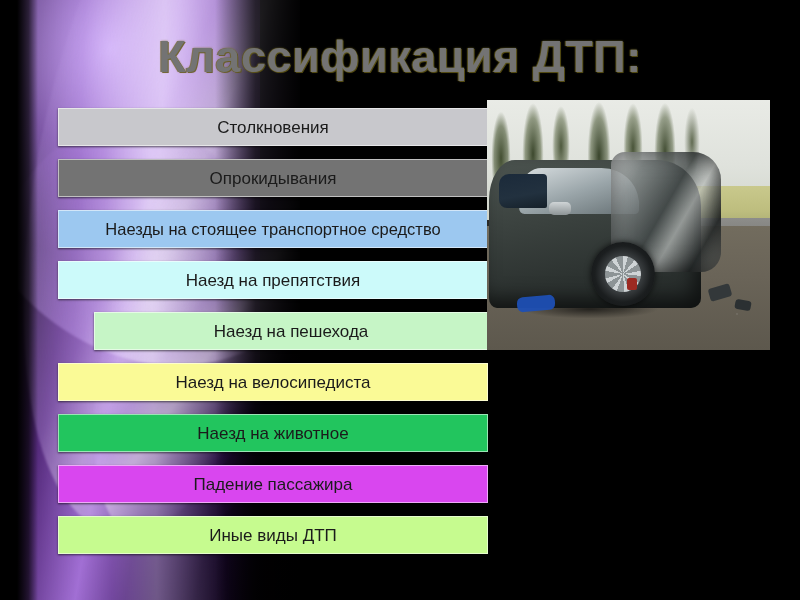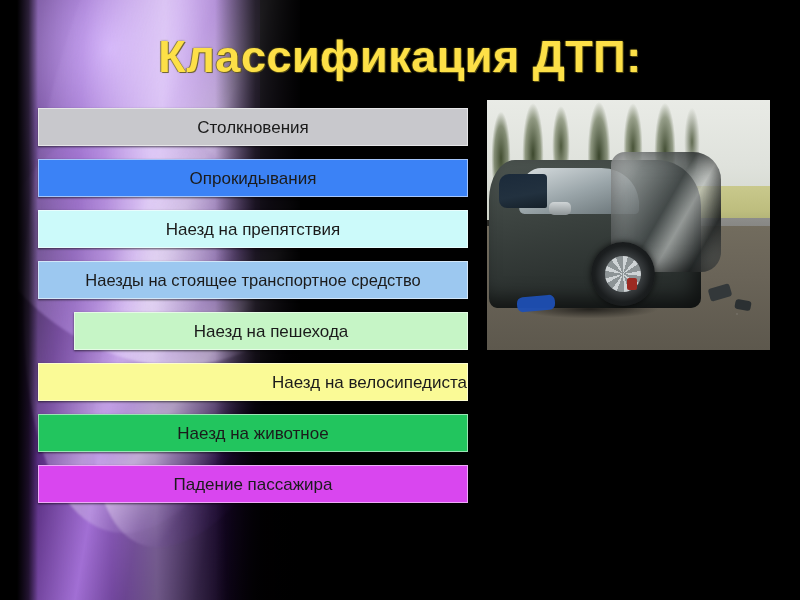--- a/index.html
+++ b/index.html
@@ -51,21 +51,21 @@
   .title{
     position:absolute;left:0;top:31px;width:800px;
     text-align:center;
     font-size:45px;font-weight:700;letter-spacing:.5px;
     color:#f2f09a;
     text-shadow:0 0 2px rgba(120,110,30,.9), 1px 1px 0 rgba(90,80,20,.8), -1px 0 0 rgba(90,80,20,.6);
     white-space:nowrap;
   }
 
   
-  .bars{position:absolute;left:38px;top:108px;width:430px;}
+  .bars{position:absolute;left:38px;top:108px;width:430px;padding-left:20px;}
   .bar{
     position:relative;height:38px;margin-bottom:13px;
     display:flex;align-items:center;justify-content:center;
     border:1px solid rgba(255,255,255,.55);
     box-shadow:0 1px 2px rgba(0,0,0,.6);
     box-sizing:border-box;
   }
   .bar span{
     font-size:17px;color:#1b1b1b;
     white-space:nowrap;line-height:1;
@@ -169,46 +169,49 @@
   <div class="deco-wrap">
     <div class="deco-base"></div>
     <div class="swoosh sw1"></div>
     <div class="swoosh sw2"></div>
     <div class="swoosh sw3"></div>
     <div class="swoosh sw4"></div>
     <div class="deco-left-fade"></div>
     <div class="deco-right-fade"></div>
   </div>
 
-  <div class="title" style="color: #fde047;">Классификация ДТП:</div>
+  <div class="title" style="color: #737373;">Классификация ДТП:</div>
 
   <div class="bars">
     <div class="bar" style="background-color: rgb(200, 200, 204);">
       <span>Столкновения</span>
     </div>
-    <div class="bar" style="background-color: #3b82f6;">
+    <div class="bar" style="background-color: #737373;">
       <span>Опрокидывания</span>
+    </div>
+    <div class="bar wide" style="background-color: rgb(156, 200, 240);">
+      <span>Наезды на стоящее транспортное средство</span>
     </div>
     <div class="bar" style="background-color: rgb(204, 250, 250);">
       <span>Наезд на препятствия</span>
     </div>
-    <div class="bar wide" style="background-color: rgb(156, 200, 240);">
-      <span>Наезды на стоящее транспортное средство</span>
-    </div>
     <div class="bar" style="background-color: rgb(198, 245, 198); margin-left: 36px;">
       <span>Наезд на пешехода</span>
     </div>
-    <div class="bar" style="background-color: rgb(250, 250, 150); justify-content: flex-end;">
+    <div class="bar" style="background-color: rgb(250, 250, 150);">
       <span>Наезд на велосипедиста</span>
     </div>
     <div class="bar" style="background-color: #22c55e;">
       <span>Наезд на животное</span>
     </div>
     <div class="bar" style="background-color: #d946ef;">
       <span>Падение пассажира</span>
+    </div>
+    <div class="bar" style="background-color: rgb(198, 251, 143);">
+      <span>Иные виды ДТП</span>
     </div>
   </div>
 
   <div class="photo" title="Фотография автомобиля с сильно повреждённой передней частью после ДТП на обочине">
     <div class="ph-sky"></div>
     <div class="ph-trees"></div>
     <div class="ph-field"></div>
     <div class="ph-road"></div>
     <div class="ph-ground"></div>
     <div class="ph-shadow"></div>

